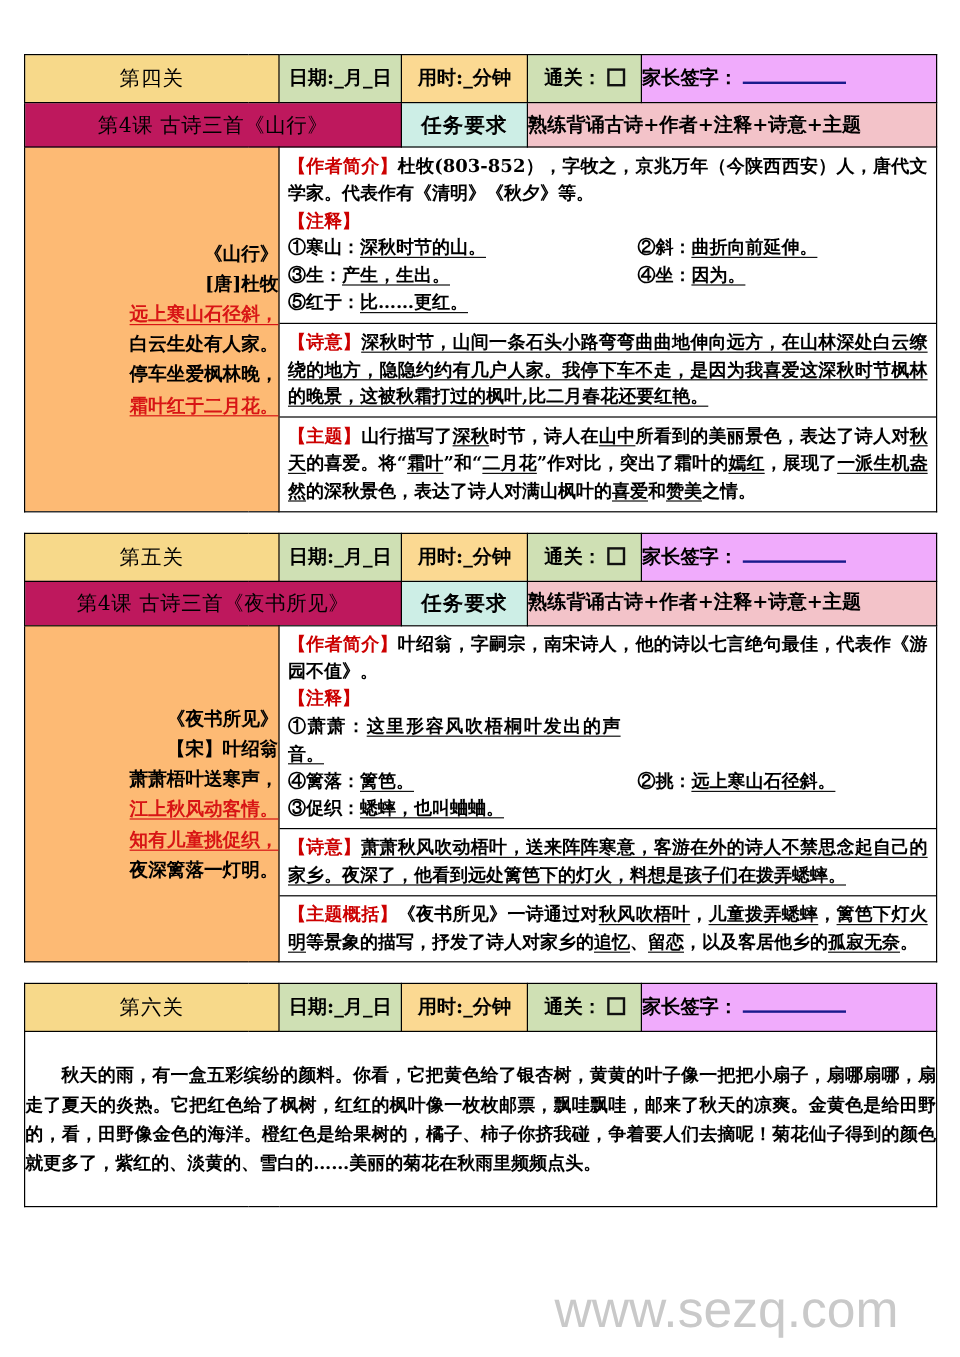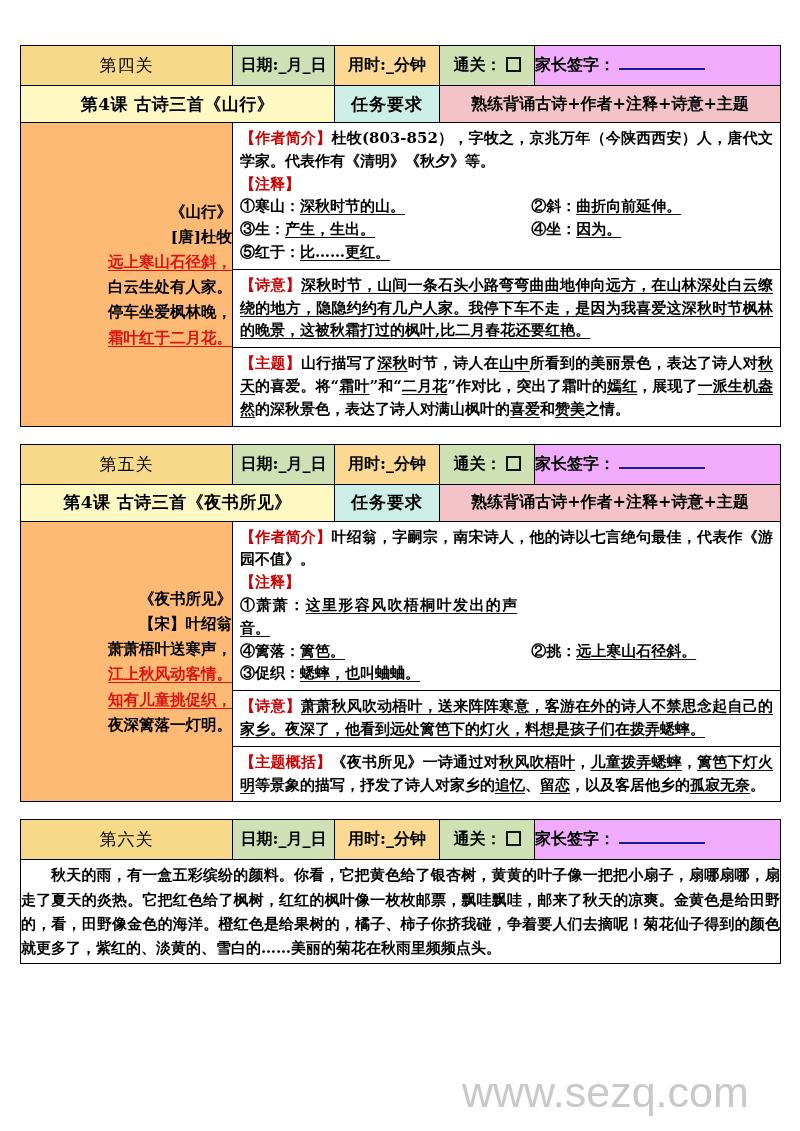--- a/index.html
+++ b/index.html
@@ -31,23 +31,23 @@
   
   .lvl-name   { background: #f7d98a; text-align: center; height: 40px; font-size: 17px; font-weight: 400; letter-spacing: 1px; }
   .lvl-date   { background: #cfe0b4; text-align: center; height: 40px; font-size: 16px; font-weight: 600; }
   .lvl-time   { background: #fbd992; text-align: center; height: 40px; font-size: 16px; font-weight: 600; }
   .lvl-pass   { background: #cfe0b4; text-align: center; height: 40px; font-size: 16px; font-weight: 600; }
   .lvl-sign   { background: #f0abfc; text-align: left; height: 40px; font-size: 16px; font-weight: 600; padding-left: 6px; }
   .sign-blank { display:inline-block; border-bottom: 2px solid #1a1a8c; width: 86px; height: 14px; margin-left:4px; vertical-align: baseline;}
   .box-glyph  { display:inline-block; width: 15px; height: 15px; border: 2px solid #111; vertical-align: -2px; margin-left: 4px;}
 
   
-  .lesson-title { background: #fef9c3; text-align: center; height: 37px; font-size: 17px; font-weight: 700; letter-spacing:0.5px;}
+  .lesson-title { background: #be185d; text-align: center; height: 37px; font-size: 17px; font-weight: 400; letter-spacing:0.5px;}
   .task-label   { background: #cdeee6; text-align: center; height: 37px; font-size: 17px; font-weight: 600; letter-spacing:1px;}
-  .task-req     { background: #f3c3c9; text-align: center; height: 37px; font-size: 16px; font-weight: 600; margin-top: 36px; }
+  .task-req     { background: #f3c3c9; height: 37px; font-size: 16px; font-weight: 600; margin-top: 36px; }
 
   
   .poem-cell {
     background: #fdba74;
     text-align: right;
     vertical-align: middle;
     padding: 6px 4px;
     line-height: 1.62;
     font-size: 15.5px;
     font-weight: 600;
@@ -72,21 +72,21 @@
   .tag { color: #cc0000; font-weight: 700; }
   .u   { text-decoration: underline; text-decoration-color:#111; text-underline-offset: 2.5px;}
   .note-row { display: flex; gap: 14px; }
   .note-a { flex: 0 0 52%; }
   .note-b { flex: 1 1 auto; }
 
   
   .passage-cell {
     background:#fff;
     padding: 12px 10px 14px 10px;
-    height: 104px;
+    height: 146px;
     vertical-align: top;
   }
   .passage-cell p {
     margin:0;
     font-size: 15px;
     line-height: 1.62;
     font-weight: 600;
     text-indent: 2em;
     text-align: justify;
     text-justify: inter-ideograph;

